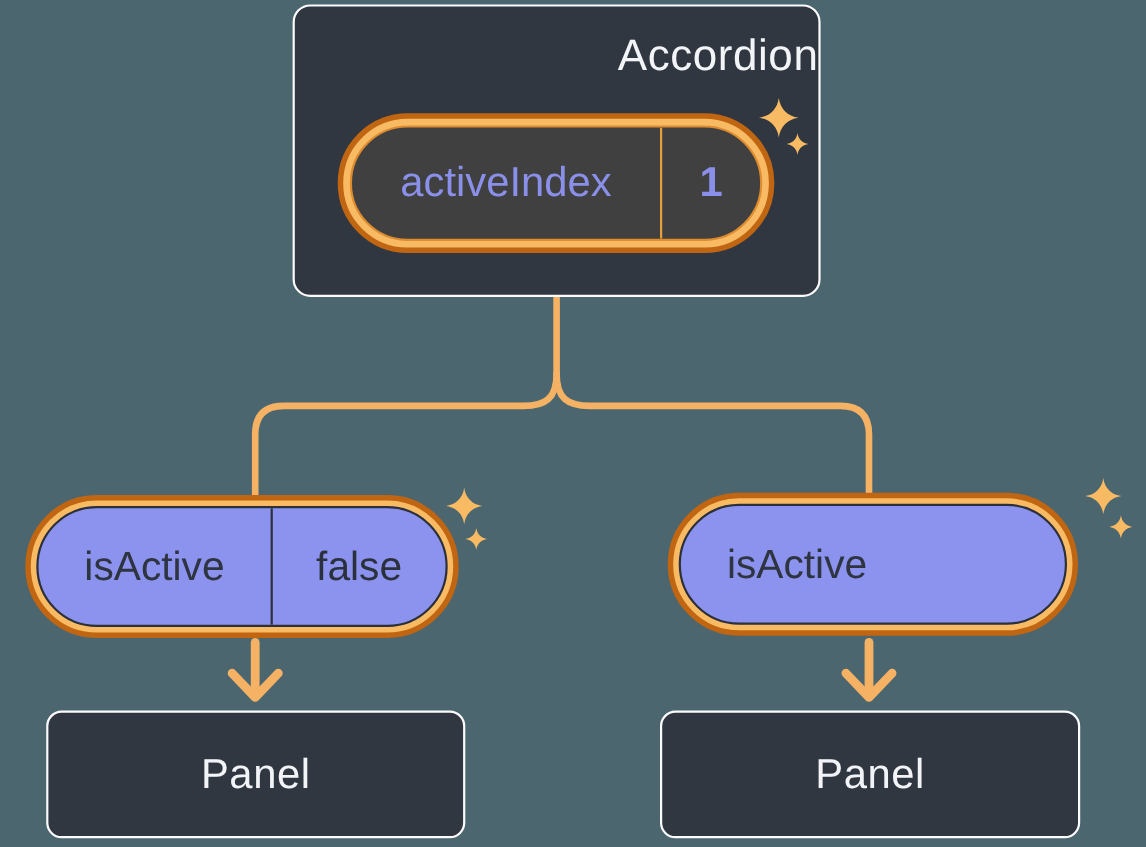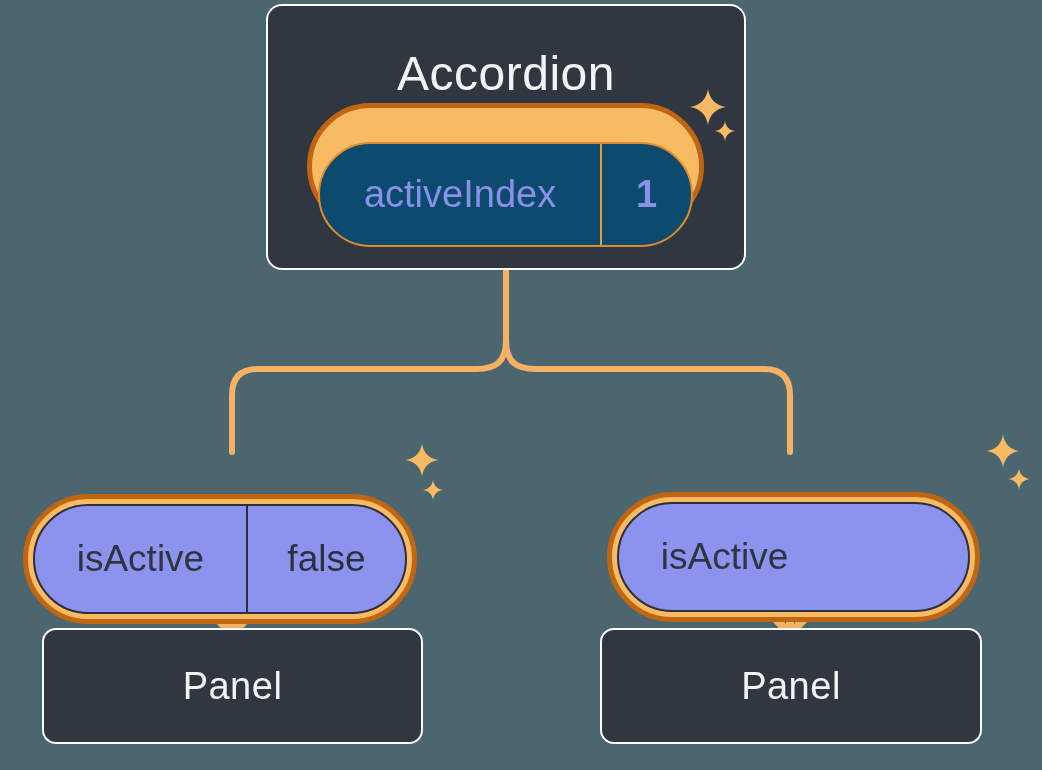--- a/index.html
+++ b/index.html
@@ -20,63 +20,62 @@
 
   .node{
     position:absolute;
     box-sizing:border-box;
     background:#303740;
     border:2.5px solid #FBFBFD;
     border-radius:16px;
     z-index:2;
   }
   .accordion-box{left:266px;top:4px;width:480px;height:266px;}
-  .panel-box{height:116px;top:628px;border-radius:14px;display:flex;align-items:center;justify-content:center;}
+  .panel-box{height:116px;top:646px;border-radius:14px;display:flex;align-items:center;justify-content:center;}
   .panel-left{left:42px;width:381px;}
   .panel-right{left:600px;width:382px;}
   .panel-text{
     color:#F2F4F8;font-size:38px;font-weight:500;letter-spacing:0.5px;
   }
   .accordion-title{
-    position:absolute;left:0;top:40px;width:100%;
-    text-align:center;color:#F2F4F8;font-size:48px;font-weight:500;letter-spacing:0.5px;
+    position:absolute;left:0;top:23px;width:100%;
+    text-align:right;color:#F2F4F8;font-size:40px;font-weight:500;letter-spacing:0.5px;
   }
 
   
   .pill-outer{
     position:absolute;
     box-sizing:border-box;
     border-radius:999px;
     background:#F9BA64;
     border:5px solid #C06512;
     z-index:2;
   }
   .pill-inner{
     box-sizing:border-box;
     width:100%;height:100%;
     border-radius:999px;
     display:flex;
     overflow:hidden;
   }
   .state-pill{left:307px;top:103px;width:397px;height:127px;padding:6px;}
   .state-pill .pill-inner{
-    background:#0c4a6e;
+    background:#404040;
     border:2px solid #DD8C2F;
-    margin-top:28px;
   }
   .state-pill .cell-label{
     width:75.5%;display:flex;align-items:center;justify-content:center;
     color:#8A90E9;font-size:38px;
   }
   .state-pill .cell-value{
     flex:1;display:flex;align-items:center;justify-content:center;
     border-left:2px solid #E79E3E;
     color:#8A90E9;font-size:38px;font-weight:700;
   }
-  .child-pill{padding:5px;margin-top:44px;}
+  .child-pill{padding:5px;}
   .child-pill .pill-inner{
     background:#8C93EF;
     border:2px solid #2B303A;
   }
   .child-pill .cell-label{
     display:flex;align-items:center;justify-content:center;
     color:#2E3440;font-size:37px;
   }
   .child-pill .cell-value{
     flex:1;display:flex;align-items:center;justify-content:center;

